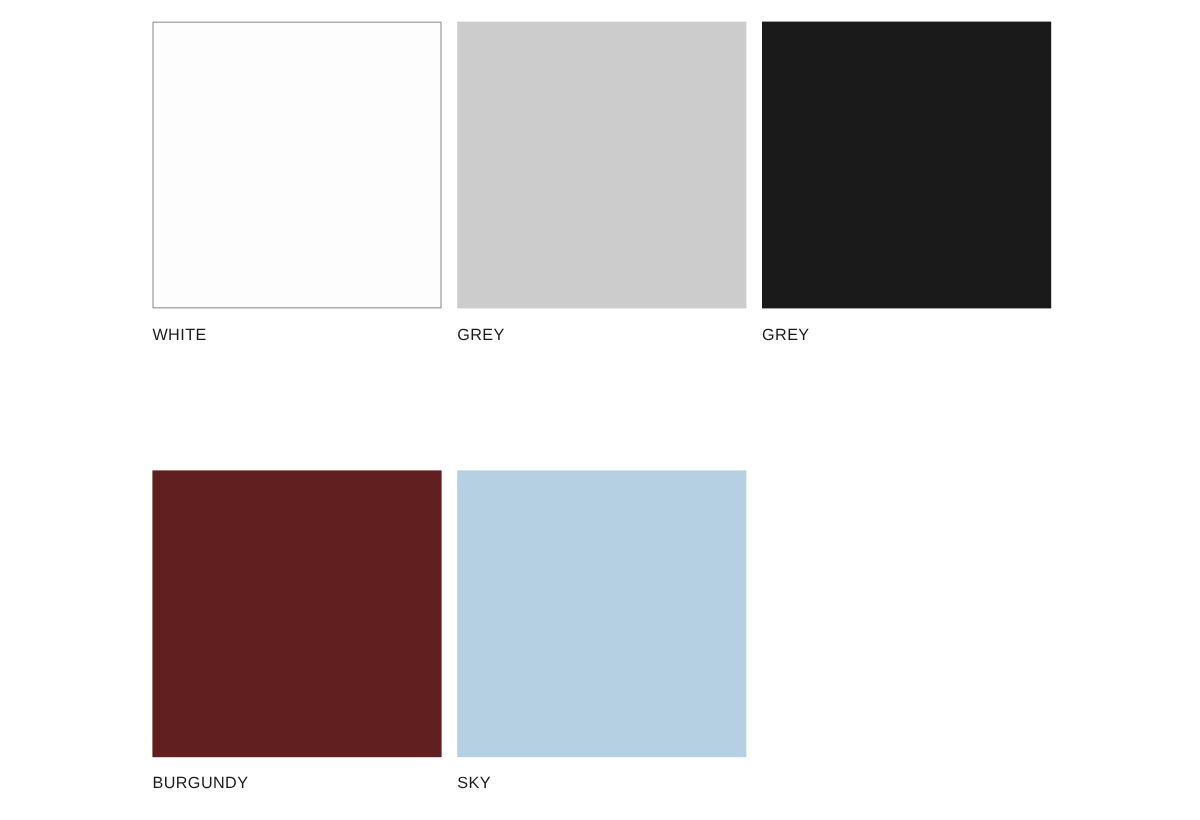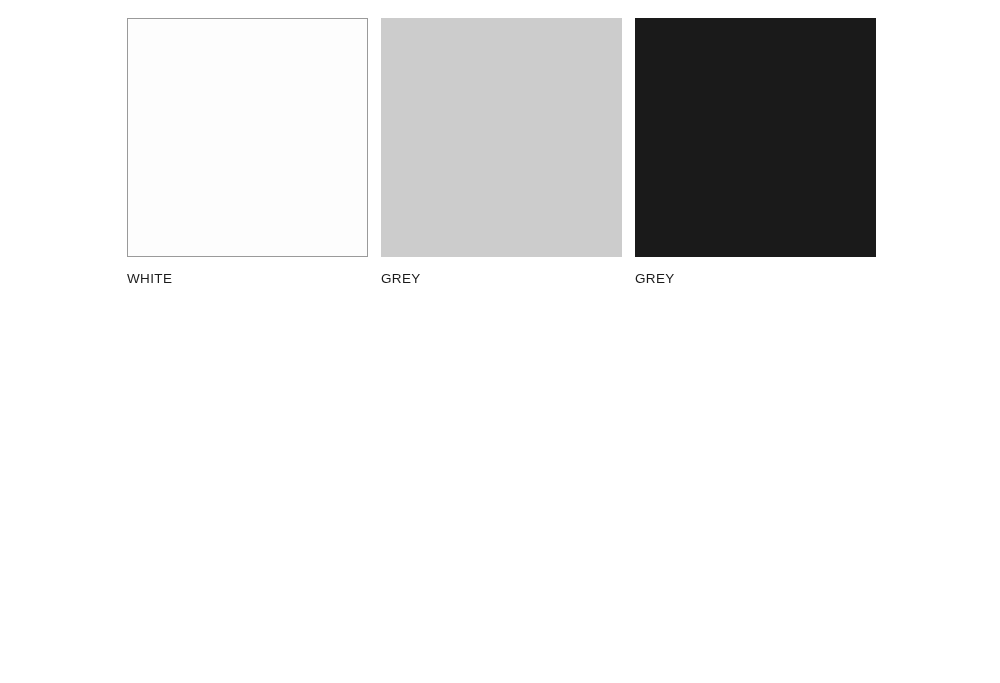--- a/index.html
+++ b/index.html
@@ -98,21 +98,29 @@
         <div class="swatch-chip" style="background-color: rgb(26, 26, 26);"></div>
         <span class="swatch-label">GREY</span>
       </div>
 
     </div>
 
     <div class="row-spacer"></div>
 
     <div class="swatch-row row-2">
 
+      <div class="swatch-cell">
+        <div class="swatch-chip" style="background-color: rgb(98, 31, 31);"></div>
+        <span class="swatch-label">BURGUNDY</span>
+      </div>
 
+      <div class="swatch-cell">
+        <div class="swatch-chip" style="background-color: rgb(180, 208, 226);"></div>
+        <span class="swatch-label">SKY</span>
+      </div>
 
       <div class="swatch-cell empty">
         <div class="swatch-chip" style="background-color: rgb(255, 255, 255);"></div>
         <span class="swatch-label"></span>
       </div>
 
     </div>
 
   </div>
 

